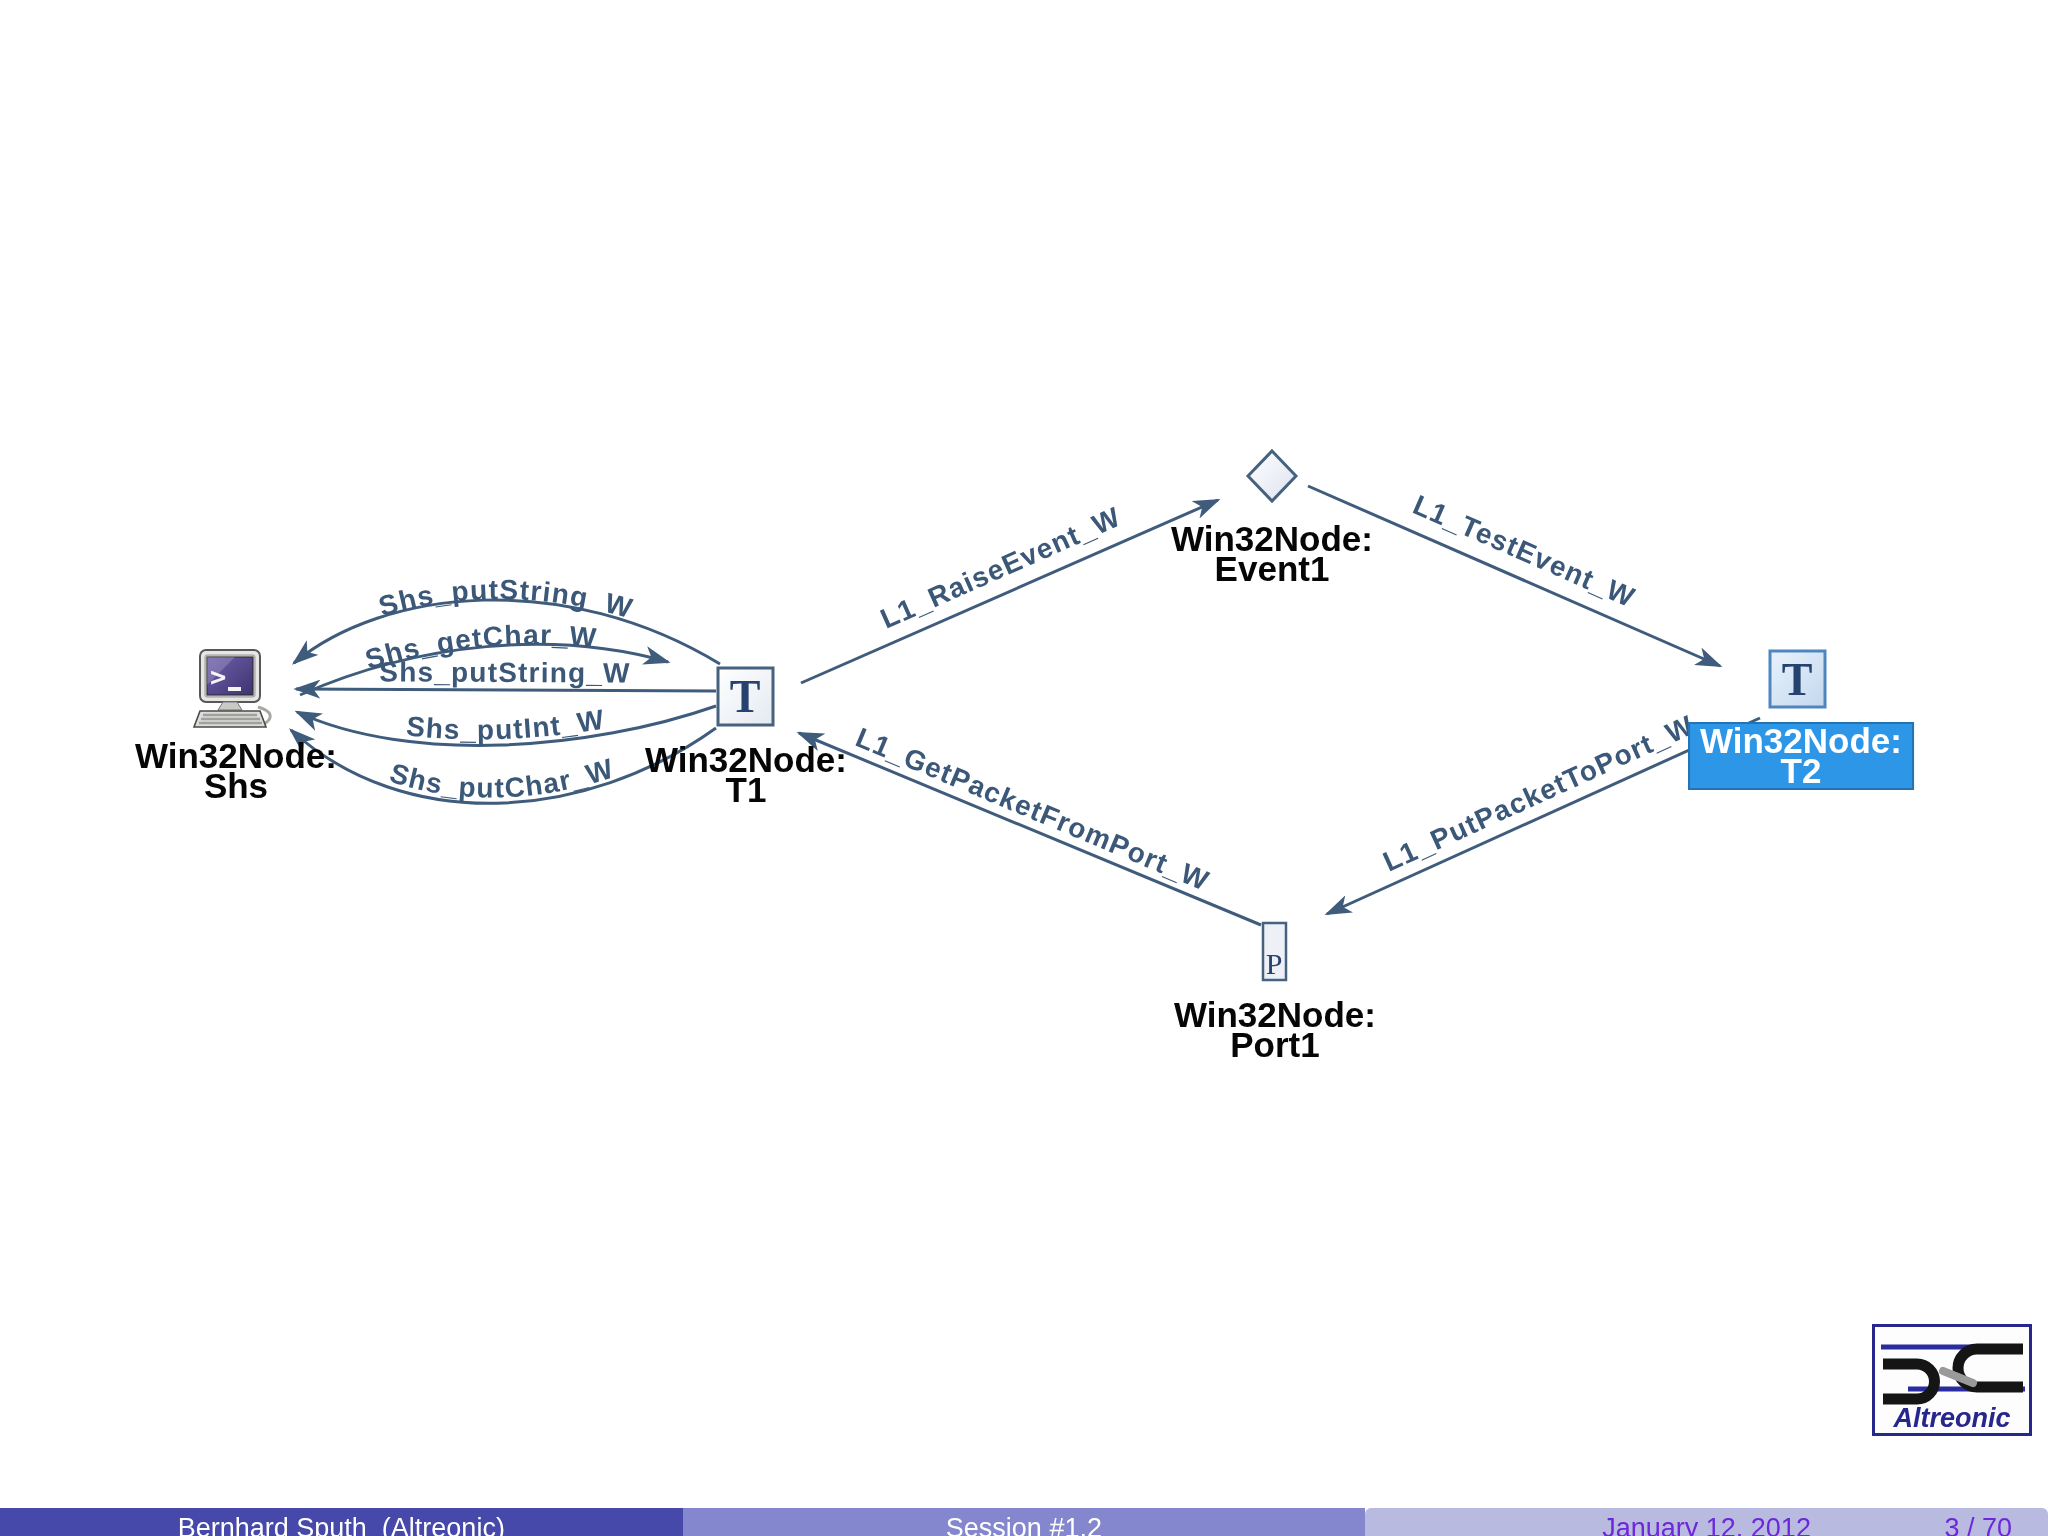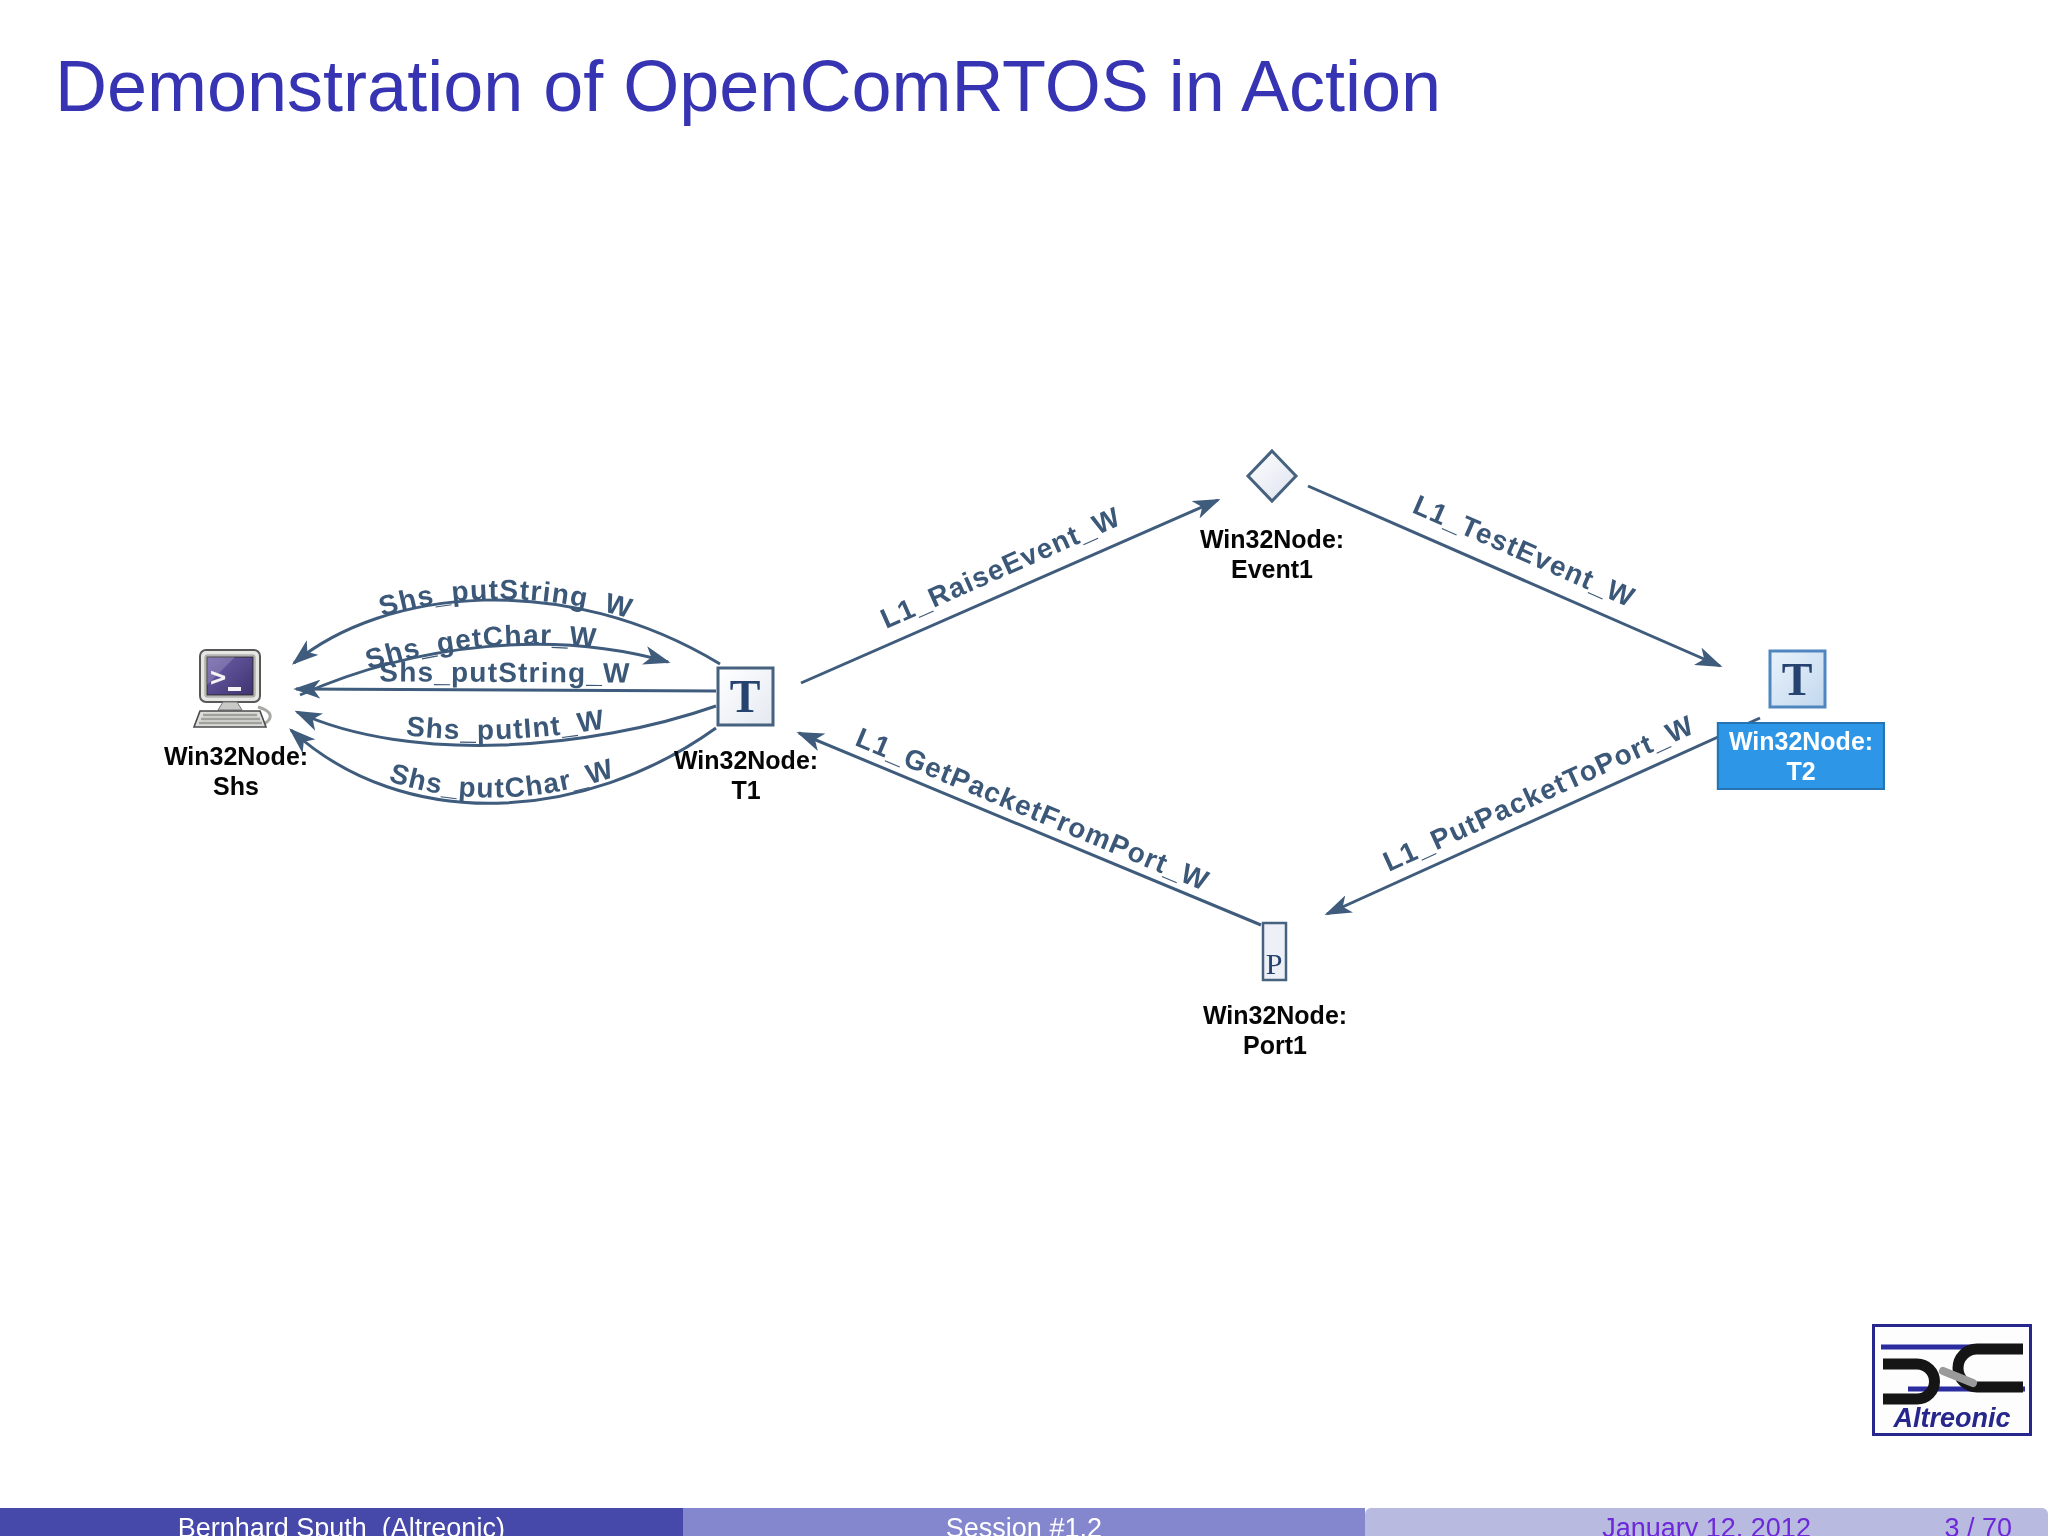--- a/index.html
+++ b/index.html
@@ -4,42 +4,41 @@
 <style>
   html,body{margin:0;padding:0;background:#fff;}
   .slide{position:relative;width:2048px;height:1536px;background:#ffffff;overflow:hidden;
          font-family:"Liberation Sans",sans-serif;}
   .title{position:absolute;left:55px;top:50px;font-size:72px;line-height:1;
          color:#3634b2;font-weight:400;letter-spacing:0;white-space:nowrap;}
   svg.diagram{position:absolute;left:0;top:0;width:2048px;height:1536px;}
   .edge-label{font-family:"Liberation Sans",sans-serif;font-weight:bold;font-size:28px;
               fill:#3c5878;letter-spacing:1.2px;}
   .node-label{position:absolute;transform:translateX(-50%);text-align:center;
-              font-weight:bold;font-size:25px;line-height:30px;color:#060606;white-space:nowrap;}
+              font-weight:bold;font-size:35px;line-height:30px;color:#060606;white-space:nowrap;}
   .node-label.selected{background:#2e96e6;border:2px solid #2474b4;color:#ffffff;
               padding:2px 10px;}
   .logo{position:absolute;left:1872px;top:1324px;width:160px;height:112px;
         border:3px solid #26268c;background:#fdfdfd;box-sizing:border-box;}
   .logo-caption{position:absolute;left:0;right:0;bottom:1px;text-align:center;
         font-family:Liberation Sans, sans-serif;font-style:italic;font-weight:bold;
         font-size:27px;color:#26268c;line-height:28px;}
   .footer{position:absolute;left:0;bottom:0;width:2048px;height:40px;display:flex;
           font-size:27px;}
   .footer .sec{display:flex;align-items:center;justify-content:center;height:100%;box-sizing:border-box;margin-top:12px;}
   .footer .sec.author{width:33.33%;background:#4648aa;color:#ffffff;white-space:pre;}
   .footer .sec.session{width:33.33%;background:#8587ce;color:#ffffff;}
   .footer .sec.dateinfo{width:33.34%;background:#b9badf;color:#6d28d9;position:relative;border-radius:6px;}
   .footer .page{position:absolute;right:36px;top:0;height:100%;display:flex;align-items:center;}
 </style>
 </head>
 <body>
 
 <div class="slide">
 
-  <div class="title">Demonstration of OpenComRTOS in Action</div>
 
   <svg class="diagram" viewBox="0 0 2048 1536">
     <defs>
       <marker id="arw" markerUnits="strokeWidth" markerWidth="9" markerHeight="6.4" viewBox="0 0 10 7" refX="9" refY="3.5" orient="auto">
         <path d="M0,0 L10,3.5 L0,7 L2.6,3.5 Z" fill="#3f5c7c"></path>
       </marker>
       <linearGradient id="boxGrad" x1="0" y1="0" x2="1" y2="1">
         <stop offset="0" stop-color="#ffffff"></stop>
           <stop offset="1" stop-color="#e4e9f1"></stop>
       </linearGradient>

